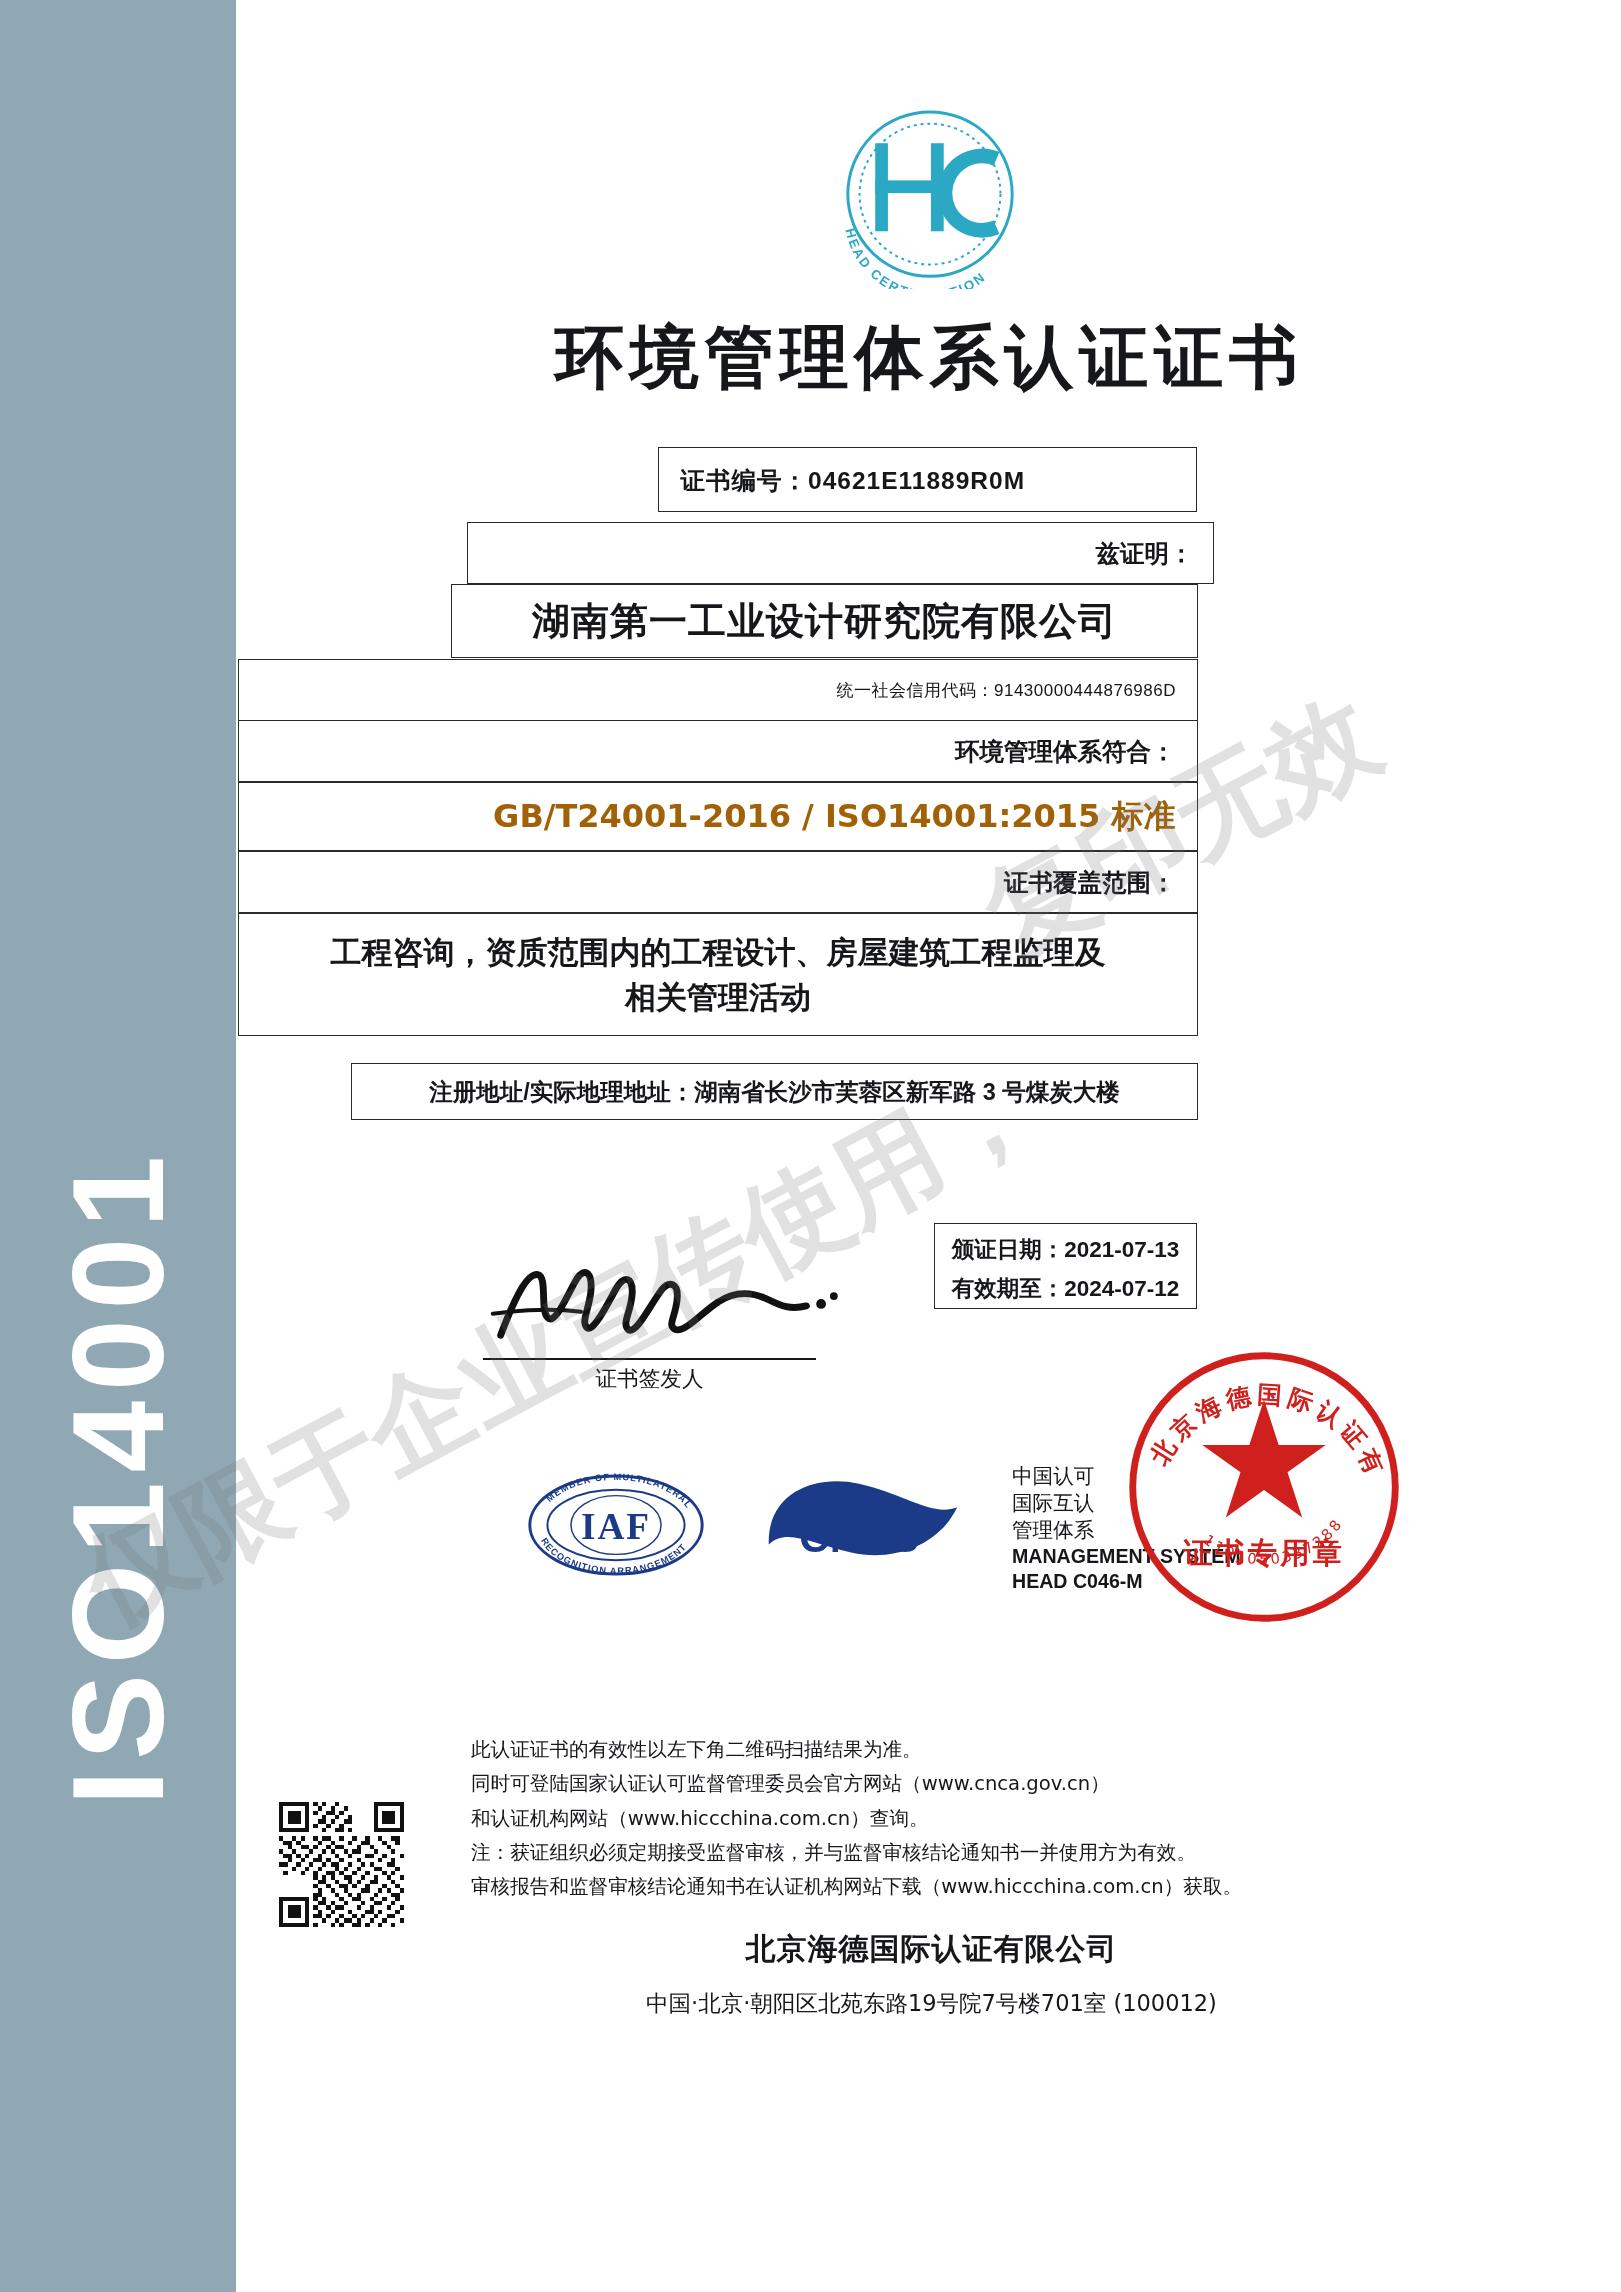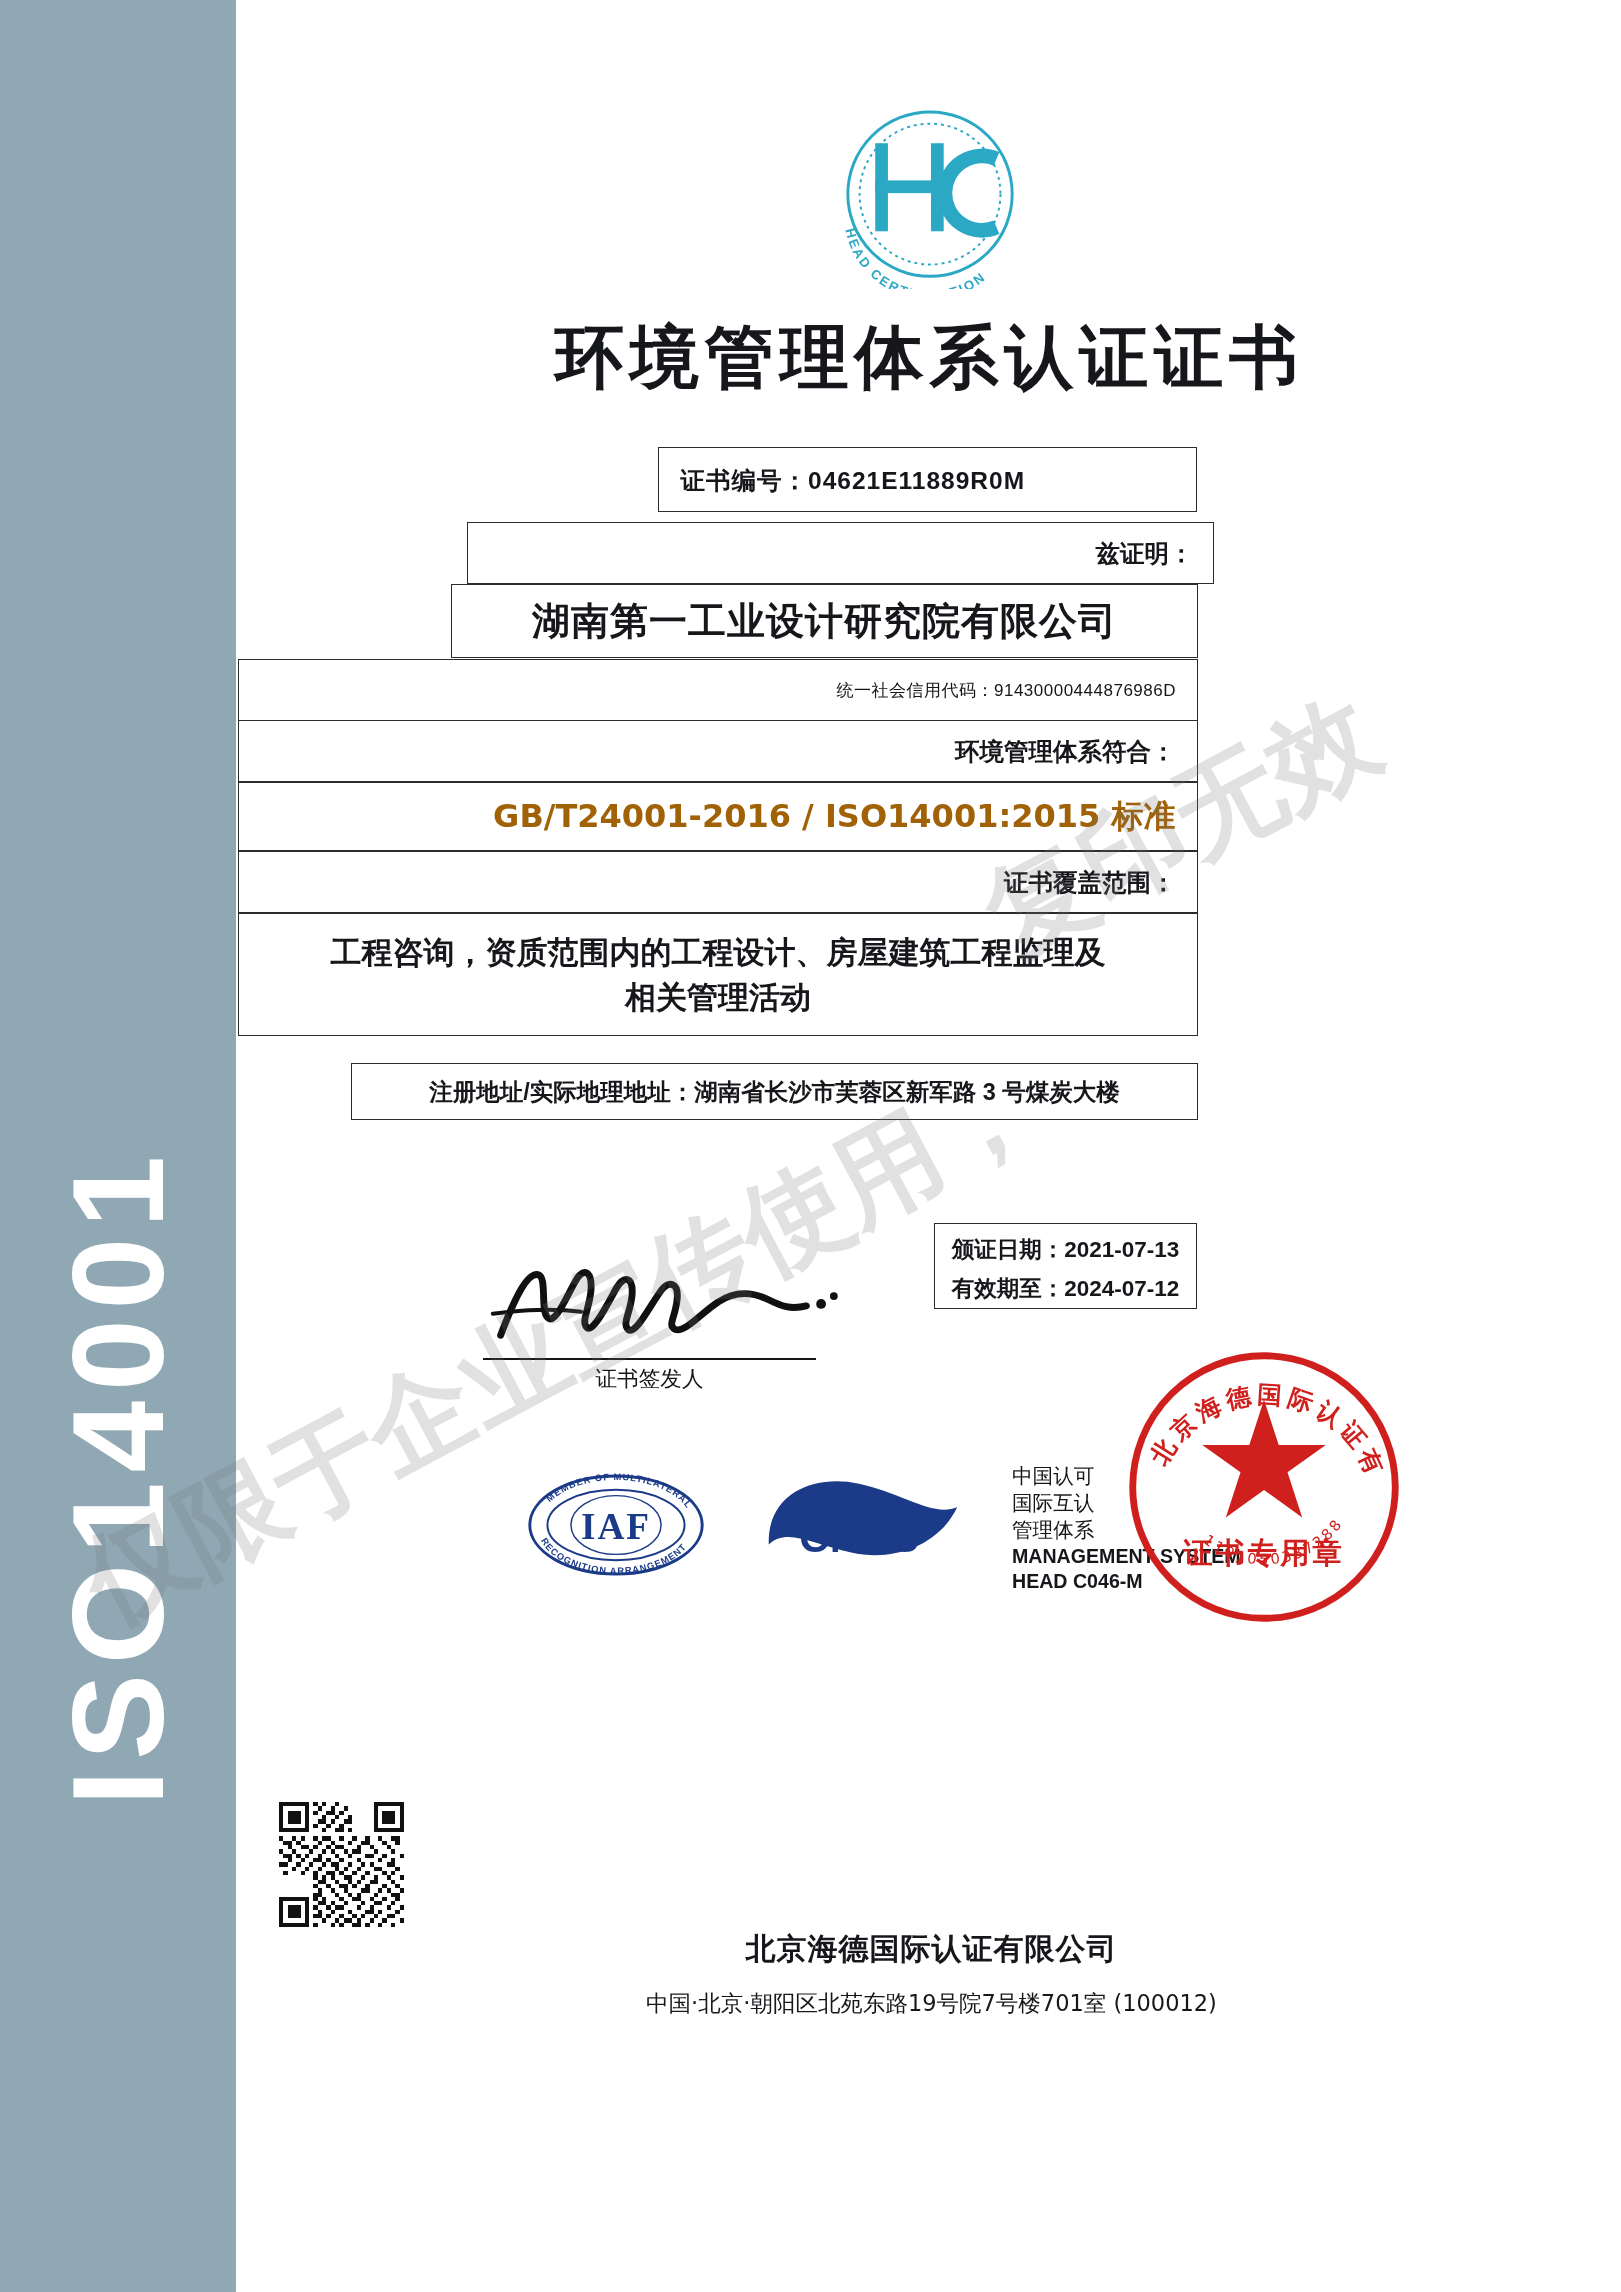--- a/index.html
+++ b/index.html
@@ -757,20 +757,27 @@
             <rect x="12" y="28" width="1" height="1"></rect>
             <rect x="14" y="28" width="1" height="1"></rect>
           <rect x="17" y="28" width="2" height="1"></rect>
             <rect x="20" y="28" width="1" height="1"></rect>
             <rect x="23" y="28" width="1" height="1"></rect>
             <rect x="26" y="28" width="1" height="1"></rect>
         </g>
       </svg>
     </div>
 
+    <div class="notes">
+      <div>此认证证书的有效性以左下角二维码扫描结果为准。</div>
+      <div>同时可登陆国家认证认可监督管理委员会官方网站（www.cnca.gov.cn）</div>
+      <div>和认证机构网站（www.hiccchina.com.cn）查询。</div>
+      <div>注：获证组织必须定期接受监督审核，并与监督审核结论通知书一并使用方为有效。</div>
+      <div>审核报告和监督审核结论通知书在认证机构网站下载（www.hiccchina.com.cn）获取。</div>
+    </div>
 
     <div class="issuer">北京海德国际认证有限公司</div>
     <div class="issuer-addr">中国·北京·朝阳区北苑东路19号院7号楼701室   (100012)</div>
 
   </div>
 
   <div class="watermark">
     <div class="wm-text wm1">仅限于企业宣传使用，</div>
     <div class="wm-text wm2">复印无效</div>
   </div>

